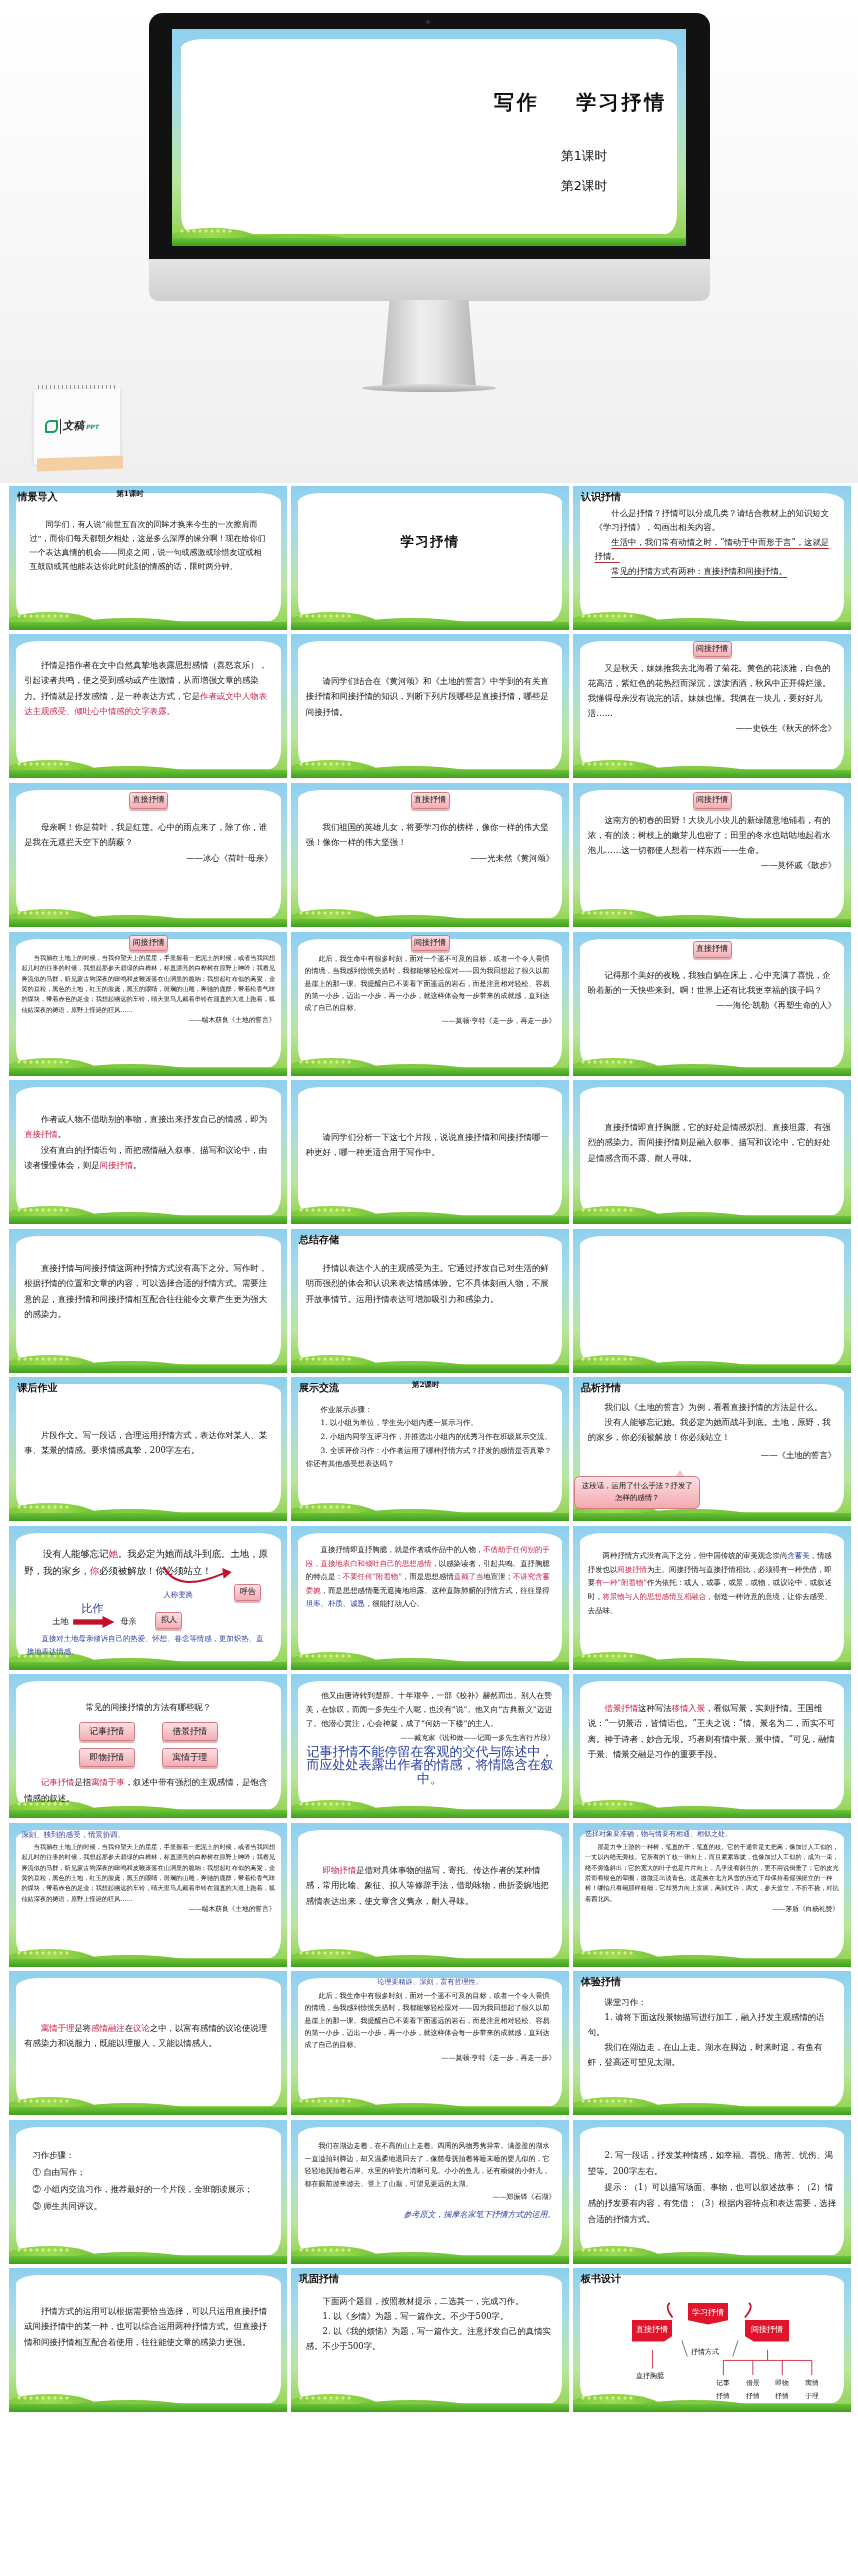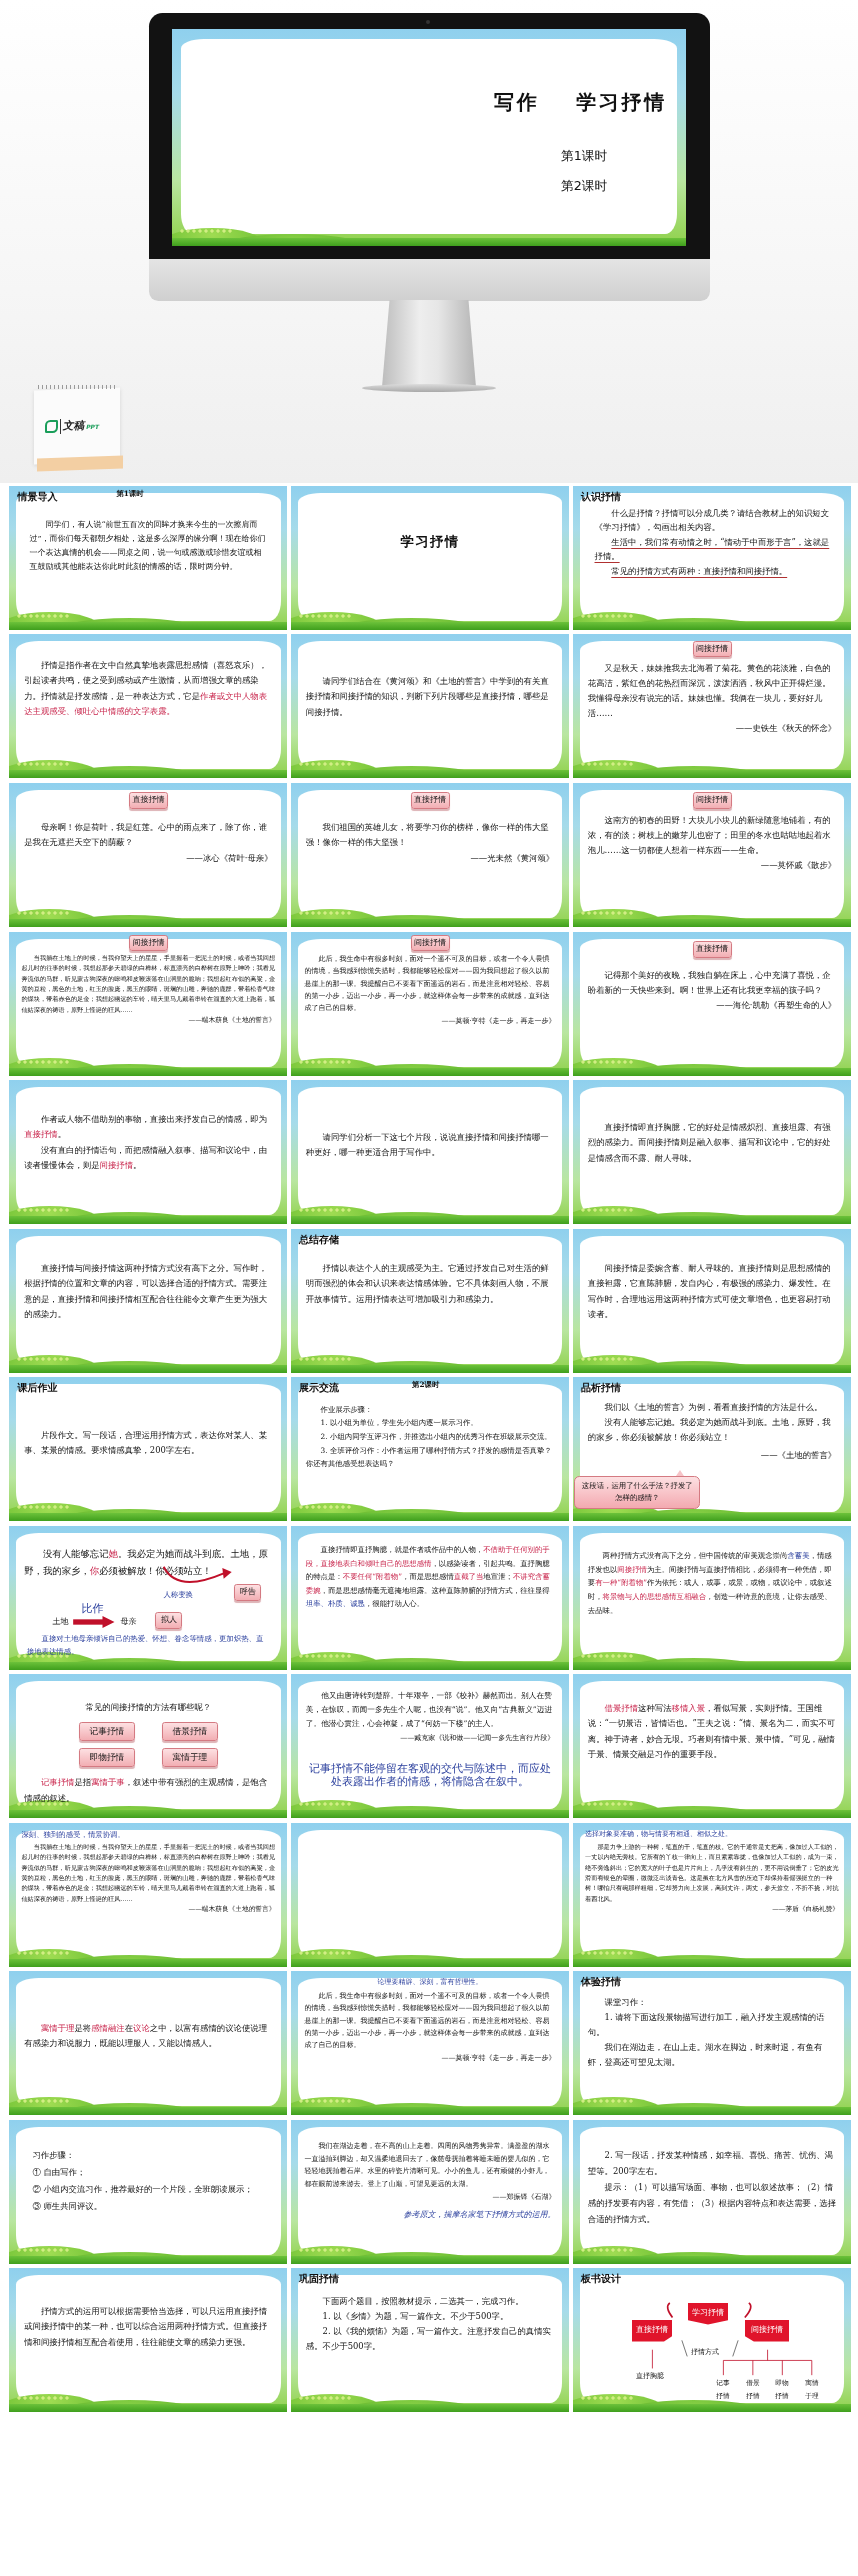--- a/index.html
+++ b/index.html
@@ -289,23 +289,20 @@
   <div class="content" style="top:32px">
     <p class="ind">抒情以表达个人的主观感受为主。它通过抒发自己对生活的鲜明而强烈的体会和认识来表达情感体验。它不具体刻画人物，不展开故事情节。运用抒情表达可增加吸引力和感染力。</p>
   </div>
 </div>
 <div class="slide" style="left:573px;top:1229px">
   <div class="paper"></div>
     <div class="hill1"></div>
     <div class="hill2"></div>
     <div class="ground"></div>
     <div class="flowers"></div>
-  <div class="content" style="top:32px">
-    <p class="ind">间接抒情是委婉含蓄、耐人寻味的。直接抒情则是思想感情的直接袒露，它直陈肺腑，发自内心，有极强的感染力、爆发性。在写作时，合理地运用这两种抒情方式可使文章增色，也更容易打动读者。</p>
-  </div>
 </div>
 
 <div class="slide" style="left:9.4px;top:1377px">
   <div class="paper"></div>
     <div class="hill1"></div>
     <div class="hill2"></div>
     <div class="ground"></div>
     <div class="flowers"></div>
   <div class="s-title">课后作业</div>
   <div class="content" style="top:51px">
@@ -407,21 +404,21 @@
 </div>
 <div class="slide" style="left:291px;top:1674px">
   <div class="paper"></div>
     <div class="hill1"></div>
     <div class="hill2"></div>
     <div class="ground"></div>
     <div class="flowers"></div>
   <div class="content" style="top:14.8px;font-size:7.7px;line-height:14px">
     <p class="ind">他又由唐诗转到楚辞。十年艰辛，一部《校补》赫然而出。别人在赞美，在惊叹，而闻一多先生个人呢，也没有“说”。他又向“古典新义”迈进了。他潜心贯注，心会神凝，成了“何妨一下楼”的主人。</p>
     <p class="cite" style="font-size:7px">——臧克家《说和做——记闻一多先生言行片段》</p>
-    <p class="blue" style="text-align:center;font-size:11px;line-height:13.4px;margin-top:17px">记事抒情不能停留在客观的交代与陈述中，而应处处表露出作者的情感，将情隐含在叙中。</p>
+    <p class="blue" style="text-align:center;font-size:13px;line-height:13.4px;margin-top:0">记事抒情不能停留在客观的交代与陈述中，而应处处表露出作者的情感，将情隐含在叙中。</p>
   </div>
 </div>
 <div class="slide" style="left:573px;top:1674px">
   <div class="paper"></div>
     <div class="hill1"></div>
     <div class="hill2"></div>
     <div class="ground"></div>
     <div class="flowers"></div>
   <div class="content" style="top:27px">
     <p class="ind"><span class="red">借景抒情</span><span>这种写法</span><span class="red">移情入景</span><span>，看似写景，实则抒情。王国维说：“一切景语，皆情语也。”王夫之说：“情、景名为二，而实不可离。神于诗者，妙合无垠。巧者则有情中景、景中情。”可见，融情于景、情景交融是习作的重要手段。</span></p>
@@ -439,20 +436,23 @@
     <p class="ind tiny" style="font-size:6.2px;line-height:10.4px">当我躺在土地上的时候，当我仰望天上的星星，手里握着一把泥土的时候，或者当我回想起儿时的往事的时候，我想起那参天碧绿的白桦林，标直漂亮的白桦树在原野上呻吟；我看见奔流似的马群，听见蒙古狗深夜的嗥鸣和皮鞭滚落在山涧里的脆响；我想起红布似的高粱，金黄的豆粒，黑色的土地，红玉的脸庞，黑玉的眼睛，斑斓的山雕，奔驰的鹿群，带着松香气味的煤块，带着赤色的足金；我想起幽远的车铃，晴天里马儿戴着串铃在溜直的大道上跑着，狐仙姑深夜的祷语，原野上怪诞的狂风……</p>
     <p class="cite tiny">——端木蕻良《土地的誓言》</p>
   </div>
 </div>
 <div class="slide" style="left:291px;top:1823px">
   <div class="paper"></div>
     <div class="hill1"></div>
     <div class="hill2"></div>
     <div class="ground"></div>
     <div class="flowers"></div>
+  <div class="content" style="top:40px">
+    <p class="ind"><span class="red">即物抒情</span><span>是借对具体事物的描写，寄托、传达作者的某种情感，常用比喻、象征、拟人等修辞手法，借助咏物，曲折委婉地把感情表达出来，使文章含义隽永，耐人寻味。</span></p>
+  </div>
 </div>
 <div class="slide" style="left:573px;top:1823px">
   <div class="paper"></div>
     <div class="hill1"></div>
     <div class="hill2"></div>
     <div class="ground"></div>
     <div class="flowers"></div>
   <div class="content" style="top:5.4px;left:12px;right:12px">
     <p class="blue" style="font-size:7px;line-height:13.4px">选择对象要准确，物与情要有相通、相似之处。</p>
     <p class="ind tiny" style="font-size:6.2px;line-height:10.4px">那是力争上游的一种树，笔直的干，笔直的枝。它的干通常是丈把高，像加过人工似的，一丈以内绝无旁枝。它所有的丫枝一律向上，而且紧紧靠拢，也像加过人工似的，成为一束，绝不旁逸斜出；它的宽大的叶子也是片片向上，几乎没有斜生的，更不用说倒垂了；它的皮光滑而有银色的晕圈，微微泛出淡青色。这是虽在北方风雪的压迫下却保持着倔强挺立的一种树！哪怕只有碗那样粗细，它却努力向上发展，高到丈许，两丈，参天耸立，不折不挠，对抗着西北风。</p>

